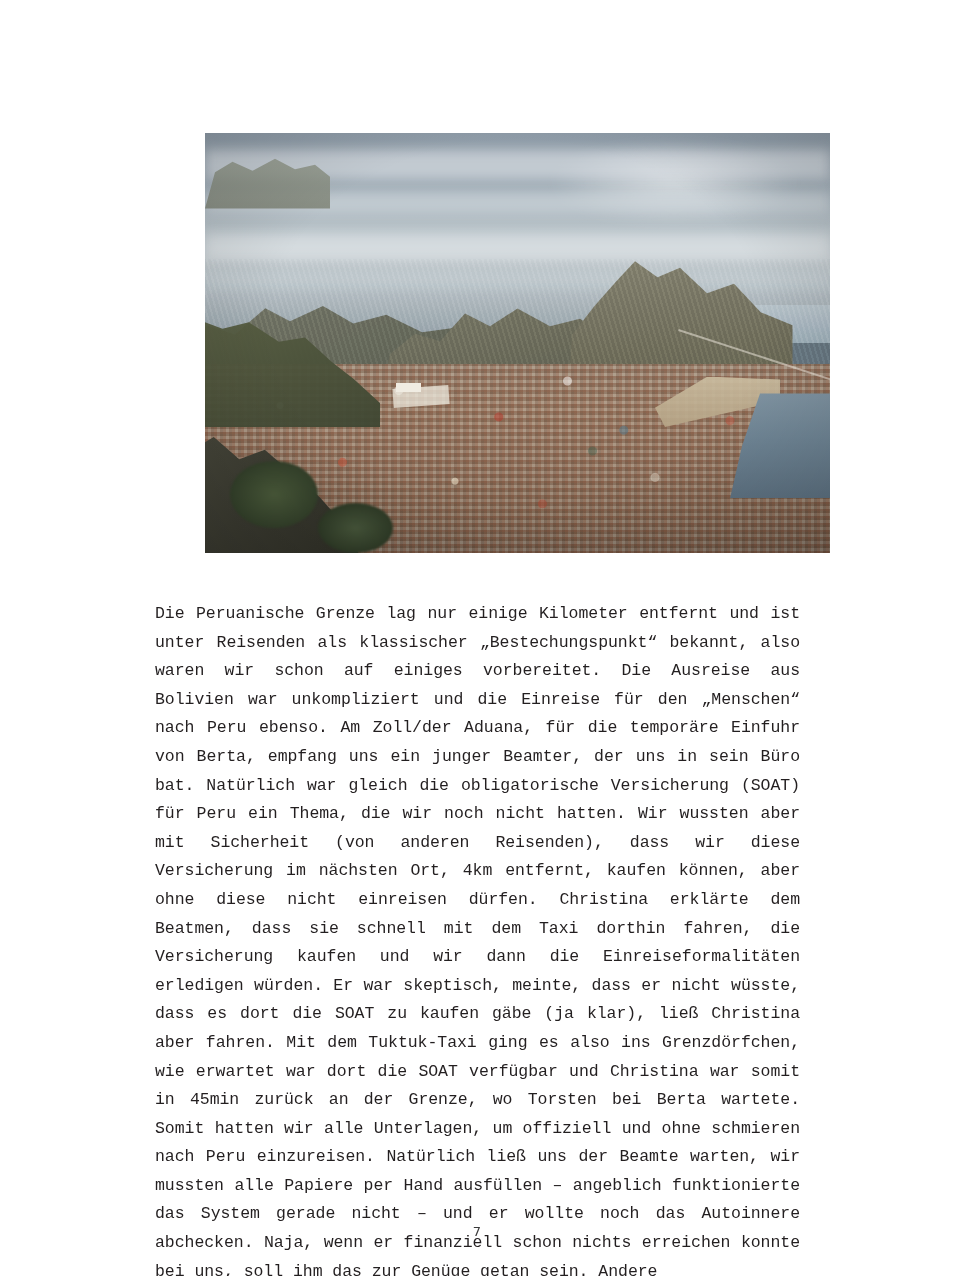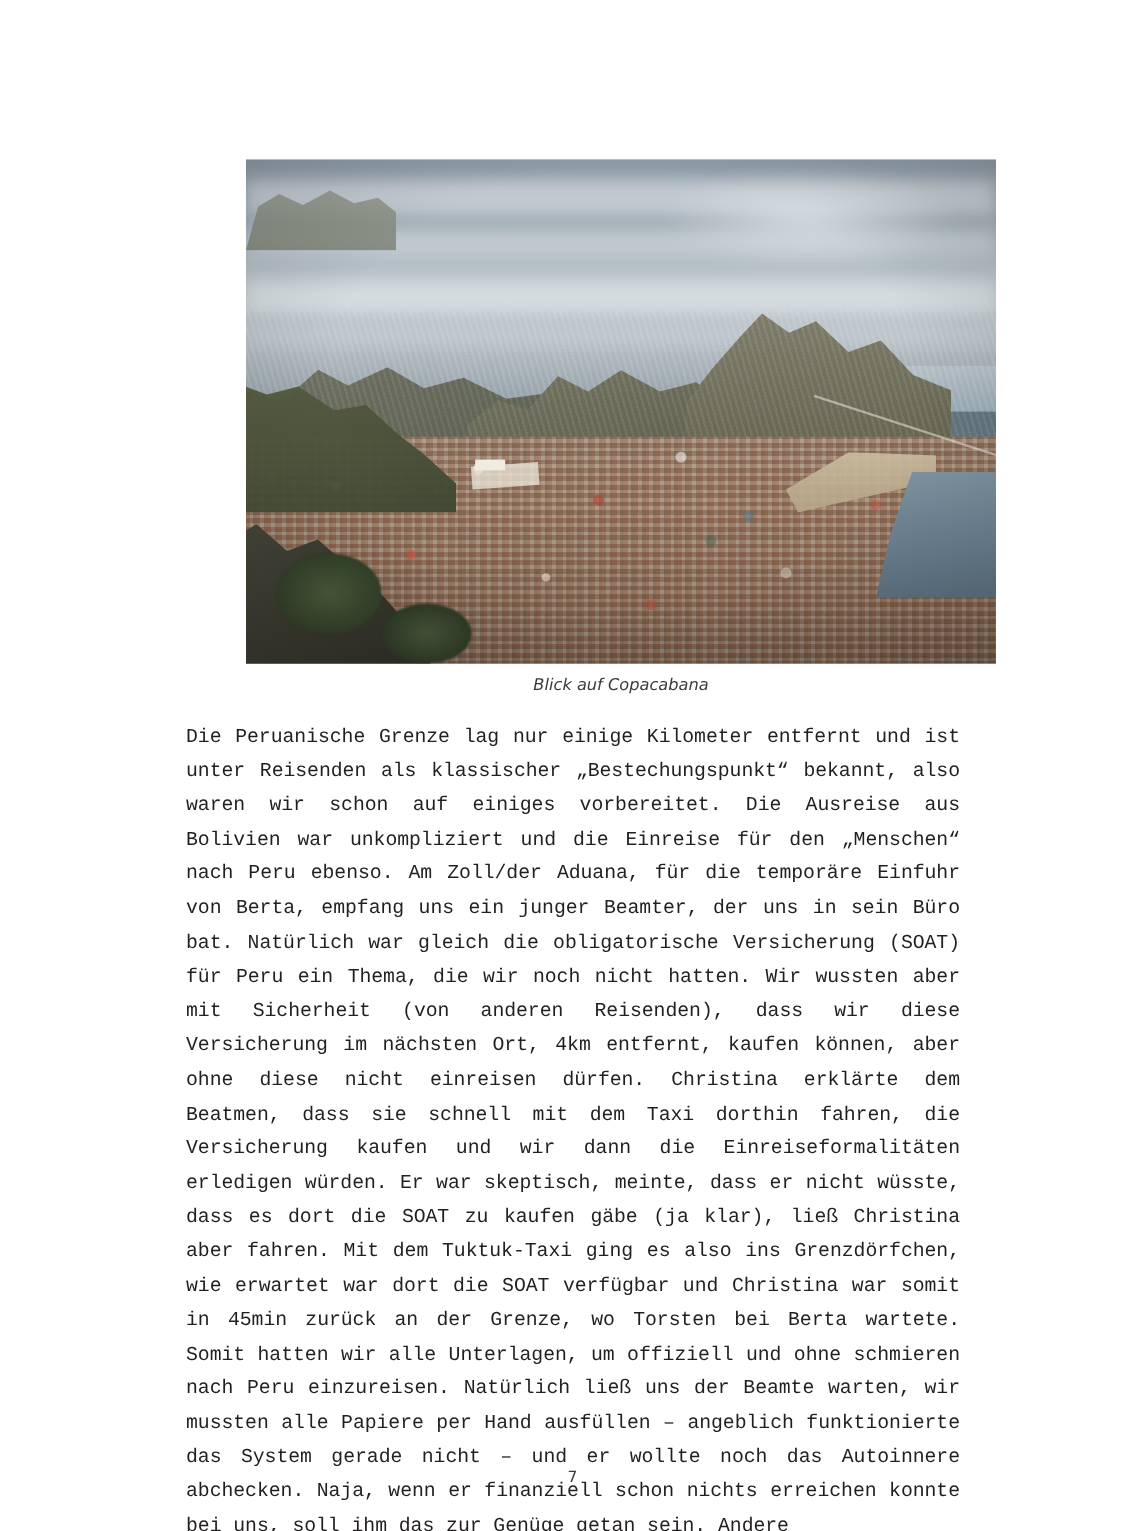--- a/index.html
+++ b/index.html
@@ -309,21 +309,20 @@
       </div>
       <div class="beach"></div>
       <div class="lake"></div>
       <div class="road"></div>
       <div class="hill-left-veg"></div>
       <div class="rock-left"></div>
       <div class="bush1"></div>
       <div class="bush2"></div>
       <div class="vig"></div>
     </div>
-    <figcaption class="caption">Blick auf Copacabana</figcaption>
   </figure>
 
   <div class="body-text">
     <p>Die Peruanische Grenze lag nur einige Kilometer entfernt und ist unter Reisenden als klassischer „Bestechungspunkt“ bekannt, also waren wir schon auf einiges vorbereitet. Die Ausreise aus Bolivien war unkompliziert und die Einreise für den „Menschen“ nach Peru ebenso. Am Zoll/der Aduana, für die temporäre Einfuhr von Berta, empfang uns ein junger Beamter, der uns in sein Büro bat. Natürlich war gleich die obligatorische Versicherung (SOAT) für Peru ein Thema, die wir noch nicht hatten. Wir wussten aber mit Sicherheit (von anderen Reisenden), dass wir diese Versicherung im nächsten Ort, 4km entfernt, kaufen können, aber ohne diese nicht einreisen dürfen. Christina erklärte dem Beatmen, dass sie schnell mit dem Taxi dorthin fahren, die Versicherung kaufen und wir dann die Einreiseformalitäten erledigen würden. Er war skeptisch, meinte, dass er nicht wüsste, dass es dort die SOAT zu kaufen gäbe (ja klar), ließ Christina aber fahren. Mit dem Tuktuk-Taxi ging es also ins Grenzdörfchen, wie erwartet war dort die SOAT verfügbar und Christina war somit in 45min zurück an der Grenze, wo Torsten bei Berta wartete. Somit hatten wir alle Unterlagen, um offiziell und ohne schmieren nach Peru einzureisen. Natürlich ließ uns der Beamte warten, wir mussten alle Papiere per Hand ausfüllen – angeblich funktionierte das System gerade nicht – und er wollte noch das Autoinnere abchecken. Naja, wenn er finanziell schon nichts erreichen konnte bei uns, soll ihm das zur Genüge getan sein. Andere</p>
   </div>
 
   <div class="page-number">7</div>
 
 </div>
 

